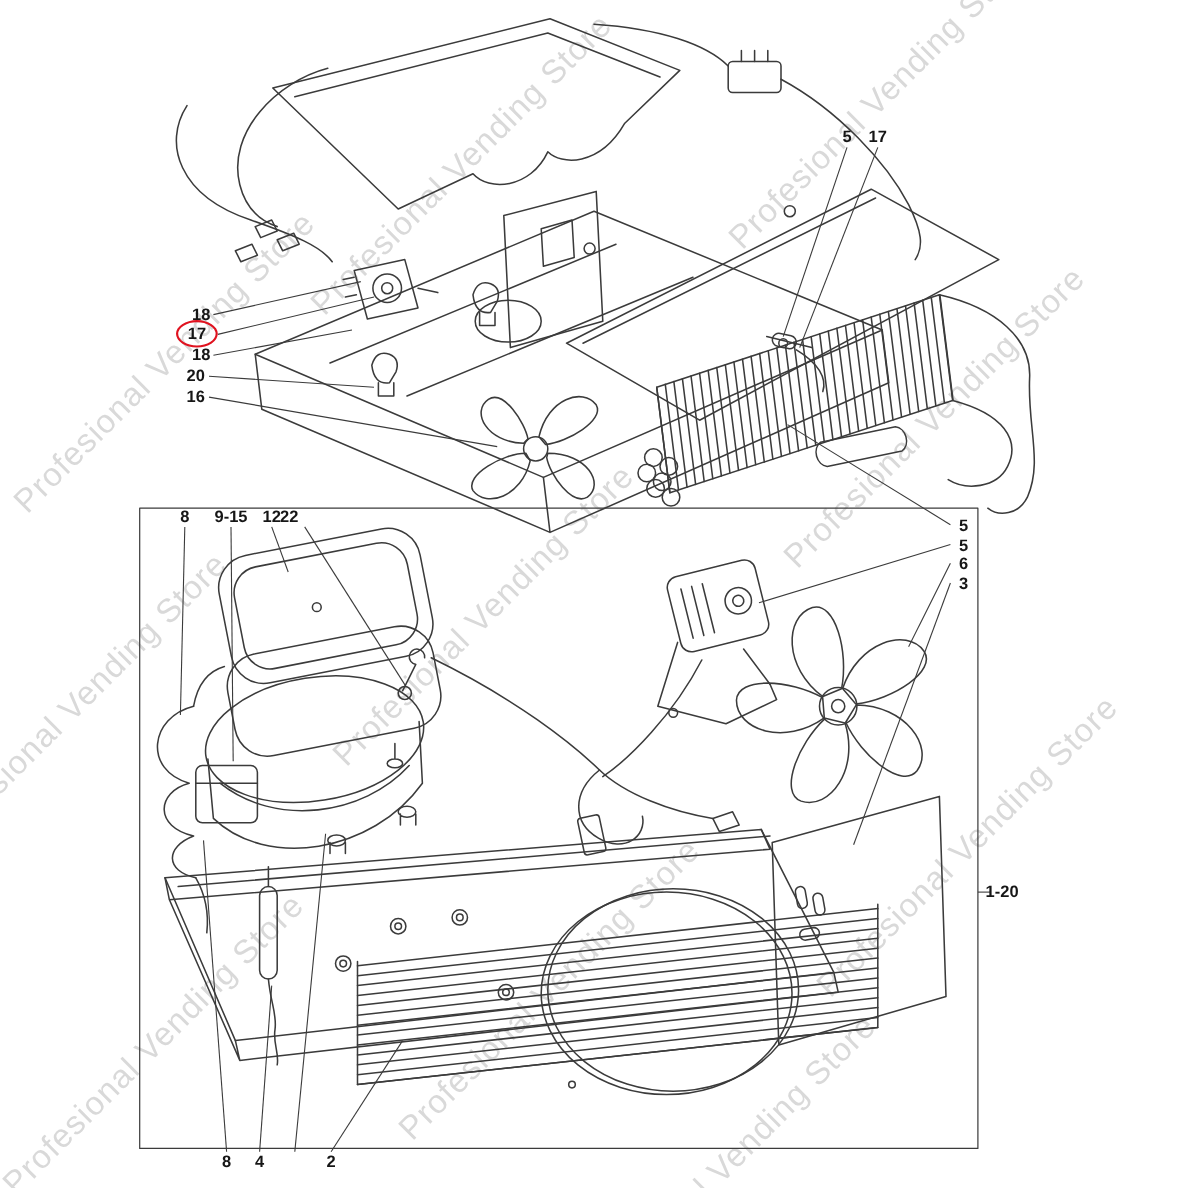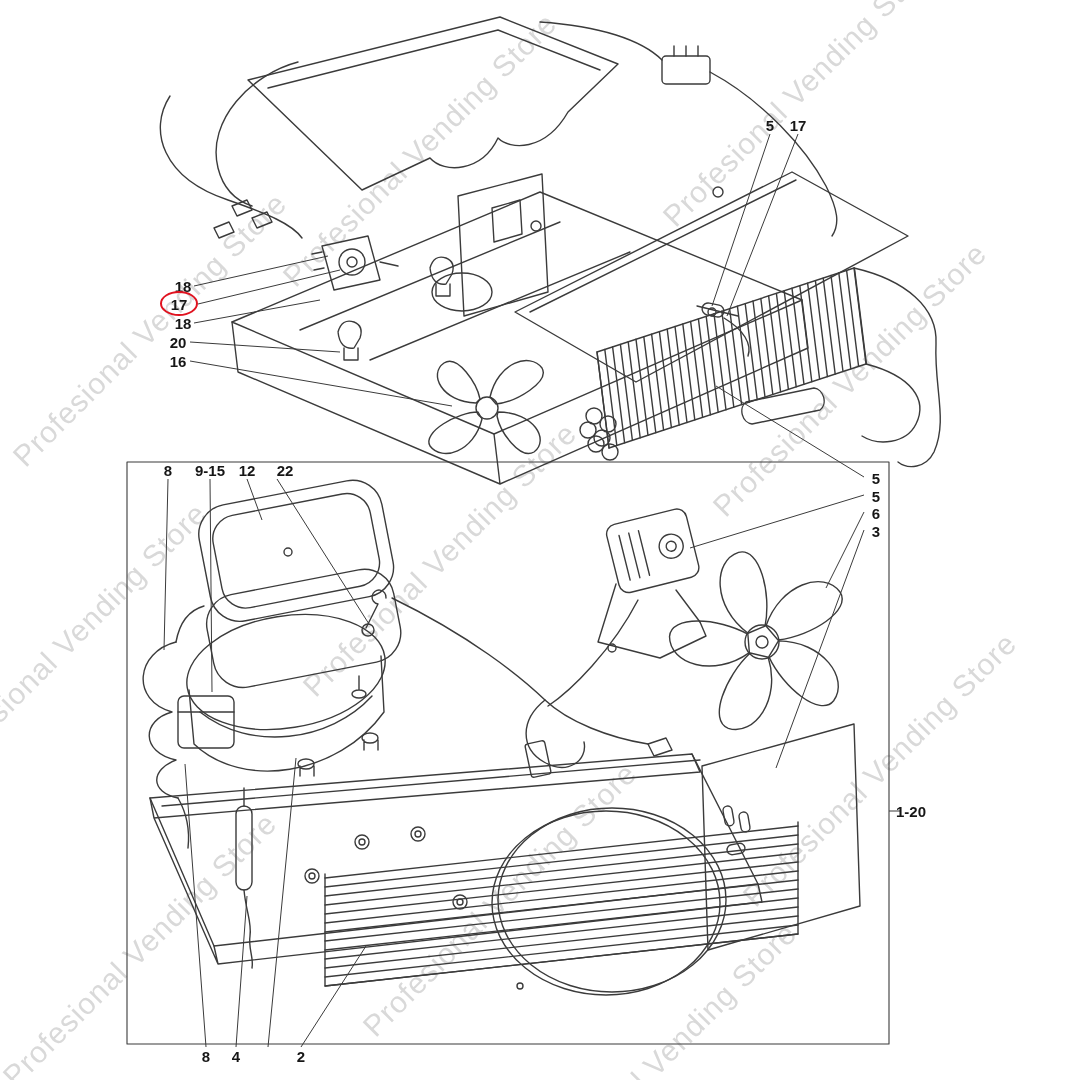--- a/index.html
+++ b/index.html
@@ -303,21 +303,21 @@
   <div class="callout" style="left:770px;top:125px">5</div>
   <div class="callout" style="left:798px;top:125px">17</div>
   <div class="callout" style="left:183px;top:286px">18</div>
   <div class="callout" style="left:179px;top:304px">17</div>
   <div class="callout" style="left:183px;top:323px">18</div>
   <div class="callout" style="left:178px;top:342px">20</div>
   <div class="callout" style="left:178px;top:361px">16</div>
   <div class="callout" style="left:168px;top:470px">8</div>
   <div class="callout" style="left:210px;top:470px">9-15</div>
   <div class="callout" style="left:247px;top:470px">12</div>
-  <div class="callout" style="left:285px;top:470px">22</div>
+  <div class="callout" style="left:263px;top:470px">22</div>
   <div class="callout" style="left:876px;top:478px">5</div>
   <div class="callout" style="left:876px;top:496px">5</div>
   <div class="callout" style="left:876px;top:513px">6</div>
   <div class="callout" style="left:876px;top:531px">3</div>
   <div class="callout" style="left:911px;top:811px">1-20</div>
   <div class="callout" style="left:206px;top:1056px">8</div>
   <div class="callout" style="left:236px;top:1056px">4</div>
   <div class="callout" style="left:268px;top:1106px">7-21</div>
   <div class="callout" style="left:301px;top:1056px">2</div>
 

